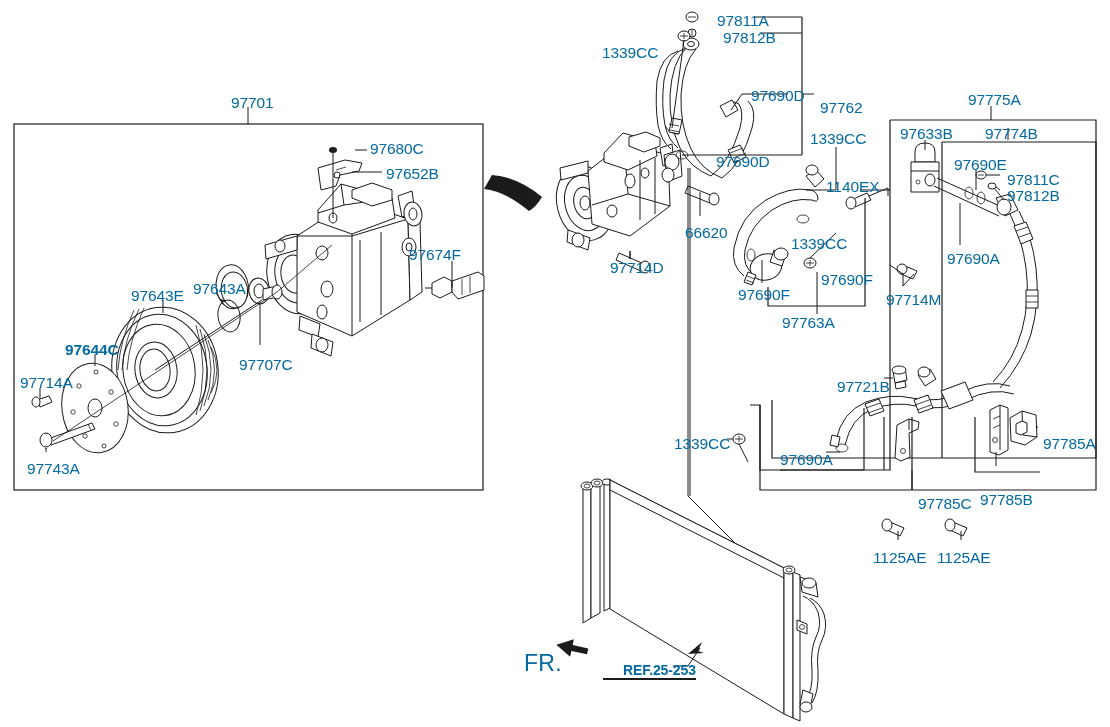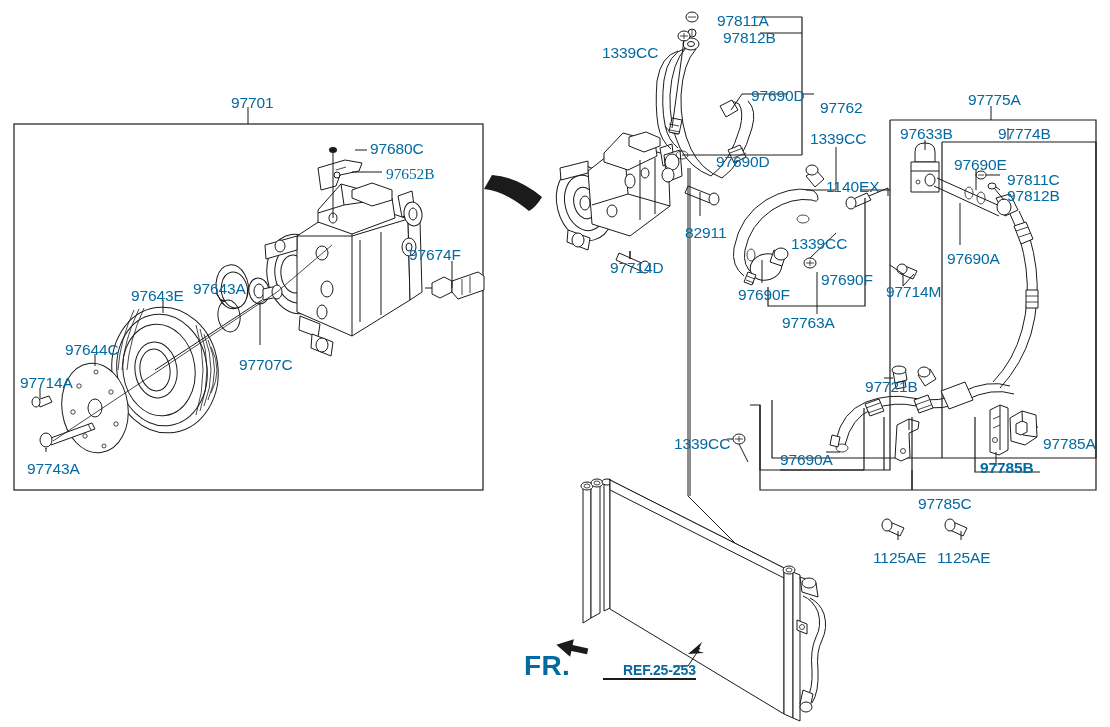--- a/index.html
+++ b/index.html
@@ -28,22 +28,22 @@
   .lbl {
     position: absolute;
     font-family: "Liberation Sans", sans-serif;
     font-size: 15.5px;
     color: #0369a1;
     white-space: nowrap;
     letter-spacing: -0.1px;
     line-height: 1;
   }
   .lbl.fr {
-    font-weight: bold;
-    font-size: 28px;
+    font-weight: normal;
+    font-size: 23px;
     letter-spacing: 0.3px;
   }
   .lbl.ref {
     font-weight: bold;
     font-size: 14px;
     border-bottom: 2px solid #1b1b1b;
     padding-bottom: 1px;
   }
 </style>
 </head>
@@ -473,55 +473,55 @@
   </g>
 
   <g>
     <path class="blk" d="M588 641 L588 651 L572 651 L572 657 L556 648 L572 639 L572 645 L588 645 Z" transform="rotate(12 572 648)"></path>
   </g>
 
 </svg>
 
 <div class="lbl" style="left:231px;top:95px;">97701</div>
 <div class="lbl" style="left:370px;top:141px;">97680C</div>
-<div class="lbl" style="left:386px;top:166px;font-family:Liberation Serif, serif;">97652B</div>
+<div class="lbl" style="left:386px;top:166px;">97652B</div>
 <div class="lbl" style="left:409px;top:247px;">97674F</div>
 <div class="lbl" style="left:193px;top:281px;">97643A</div>
 <div class="lbl" style="left:131px;top:288px;">97643E</div>
 <div class="lbl" style="left:239px;top:357px;">97707C</div>
-<div class="lbl" style="left:65px;top:342px;">97644C</div>
+<div class="lbl" style="left:65px;top:342px;font-weight:bold;">97644C</div>
 <div class="lbl" style="left:20px;top:375px;">97714A</div>
 <div class="lbl" style="left:27px;top:461px;">97743A</div>
 
 <div class="lbl" style="left:717px;top:13px;">97811A</div>
 <div class="lbl" style="left:723px;top:30px;">97812B</div>
 <div class="lbl" style="left:602px;top:45px;">1339CC</div>
 <div class="lbl" style="left:751px;top:88px;">97690D</div>
 <div class="lbl" style="left:820px;top:88px;margin-top:12px;">97762</div>
 <div class="lbl" style="left:716px;top:154px;">97690D</div>
 <div class="lbl" style="left:810px;top:131px;">1339CC</div>
 <div class="lbl" style="left:826px;top:179px;">1140EX</div>
-<div class="lbl" style="left:685px;top:225px;">82911</div>
+<div class="lbl" style="left:685px;top:225px;">66620</div>
 <div class="lbl" style="left:610px;top:260px;">97714D</div>
 <div class="lbl" style="left:791px;top:236px;">1339CC</div>
 <div class="lbl" style="left:821px;top:272px;">97690F</div>
 <div class="lbl" style="left:738px;top:287px;">97690F</div>
 <div class="lbl" style="left:782px;top:315px;">97763A</div>
 
 <div class="lbl" style="left:968px;top:92px;">97775A</div>
 <div class="lbl" style="left:900px;top:126px;">97633B</div>
-<div class="lbl" style="left:985px;top:126px;margin-left:13px;">97774B</div>
+<div class="lbl" style="left:985px;top:126px;">97774B</div>
 <div class="lbl" style="left:954px;top:157px;">97690E</div>
 <div class="lbl" style="left:1007px;top:172px;">97811C</div>
 <div class="lbl" style="left:1007px;top:188px;">97812B</div>
 <div class="lbl" style="left:947px;top:251px;">97690A</div>
-<div class="lbl" style="left:886px;top:284px;">97714M</div>
-<div class="lbl" style="left:837px;top:379px;margin-left:28px;">97721B</div>
+<div class="lbl" style="left:886px;top:292px;">97714M</div>
+<div class="lbl" style="left:837px;top:379px;">97721B</div>
 <div class="lbl" style="left:1043px;top:436px;">97785A</div>
-<div class="lbl" style="left:980px;top:460px;font-weight:bold;">97785B</div>
+<div class="lbl" style="left:980px;top:492px;">97785B</div>
 <div class="lbl" style="left:918px;top:496px;">97785C</div>
 <div class="lbl" style="left:674px;top:436px;">1339CC</div>
 <div class="lbl" style="left:780px;top:452px;">97690A</div>
 <div class="lbl" style="left:873px;top:550px;">1125AE</div>
 <div class="lbl" style="left:937px;top:550px;">1125AE</div>
 
 <div class="lbl fr" style="left:524px;top:652px;">FR.</div>
 <div class="lbl ref" style="left:603px;top:663px;padding-left:20px;">REF.25-253</div>
 
 </div>

